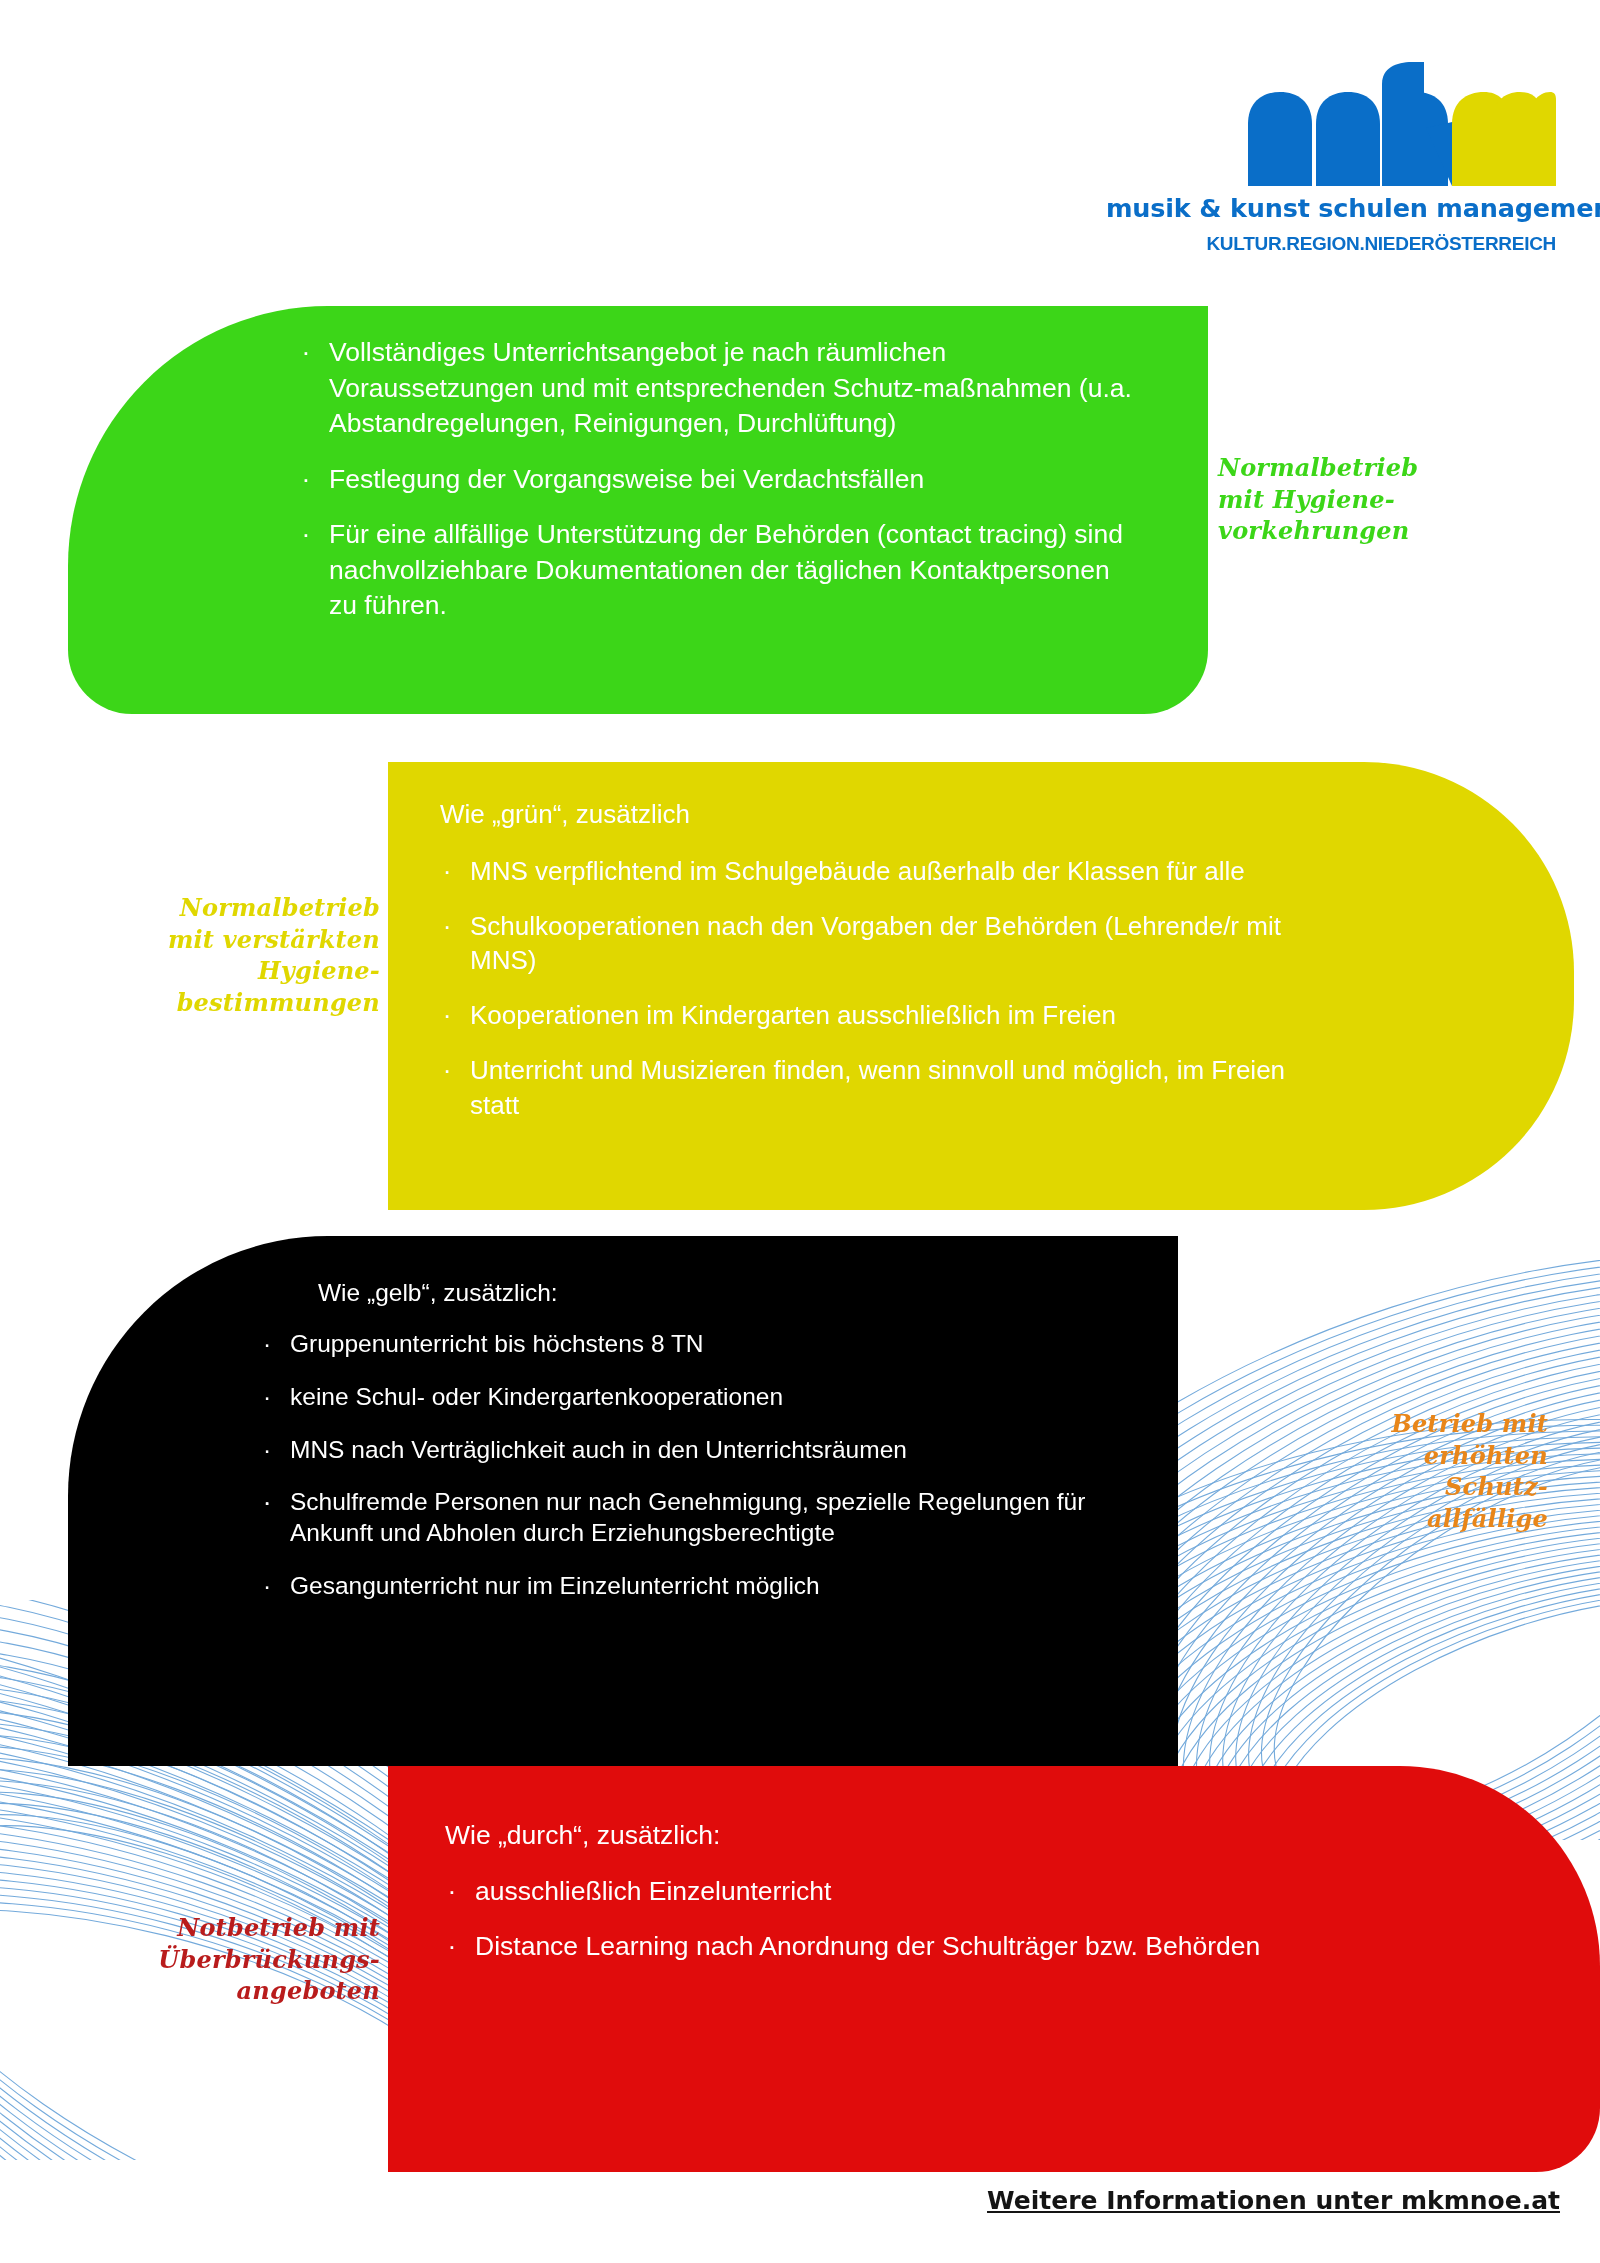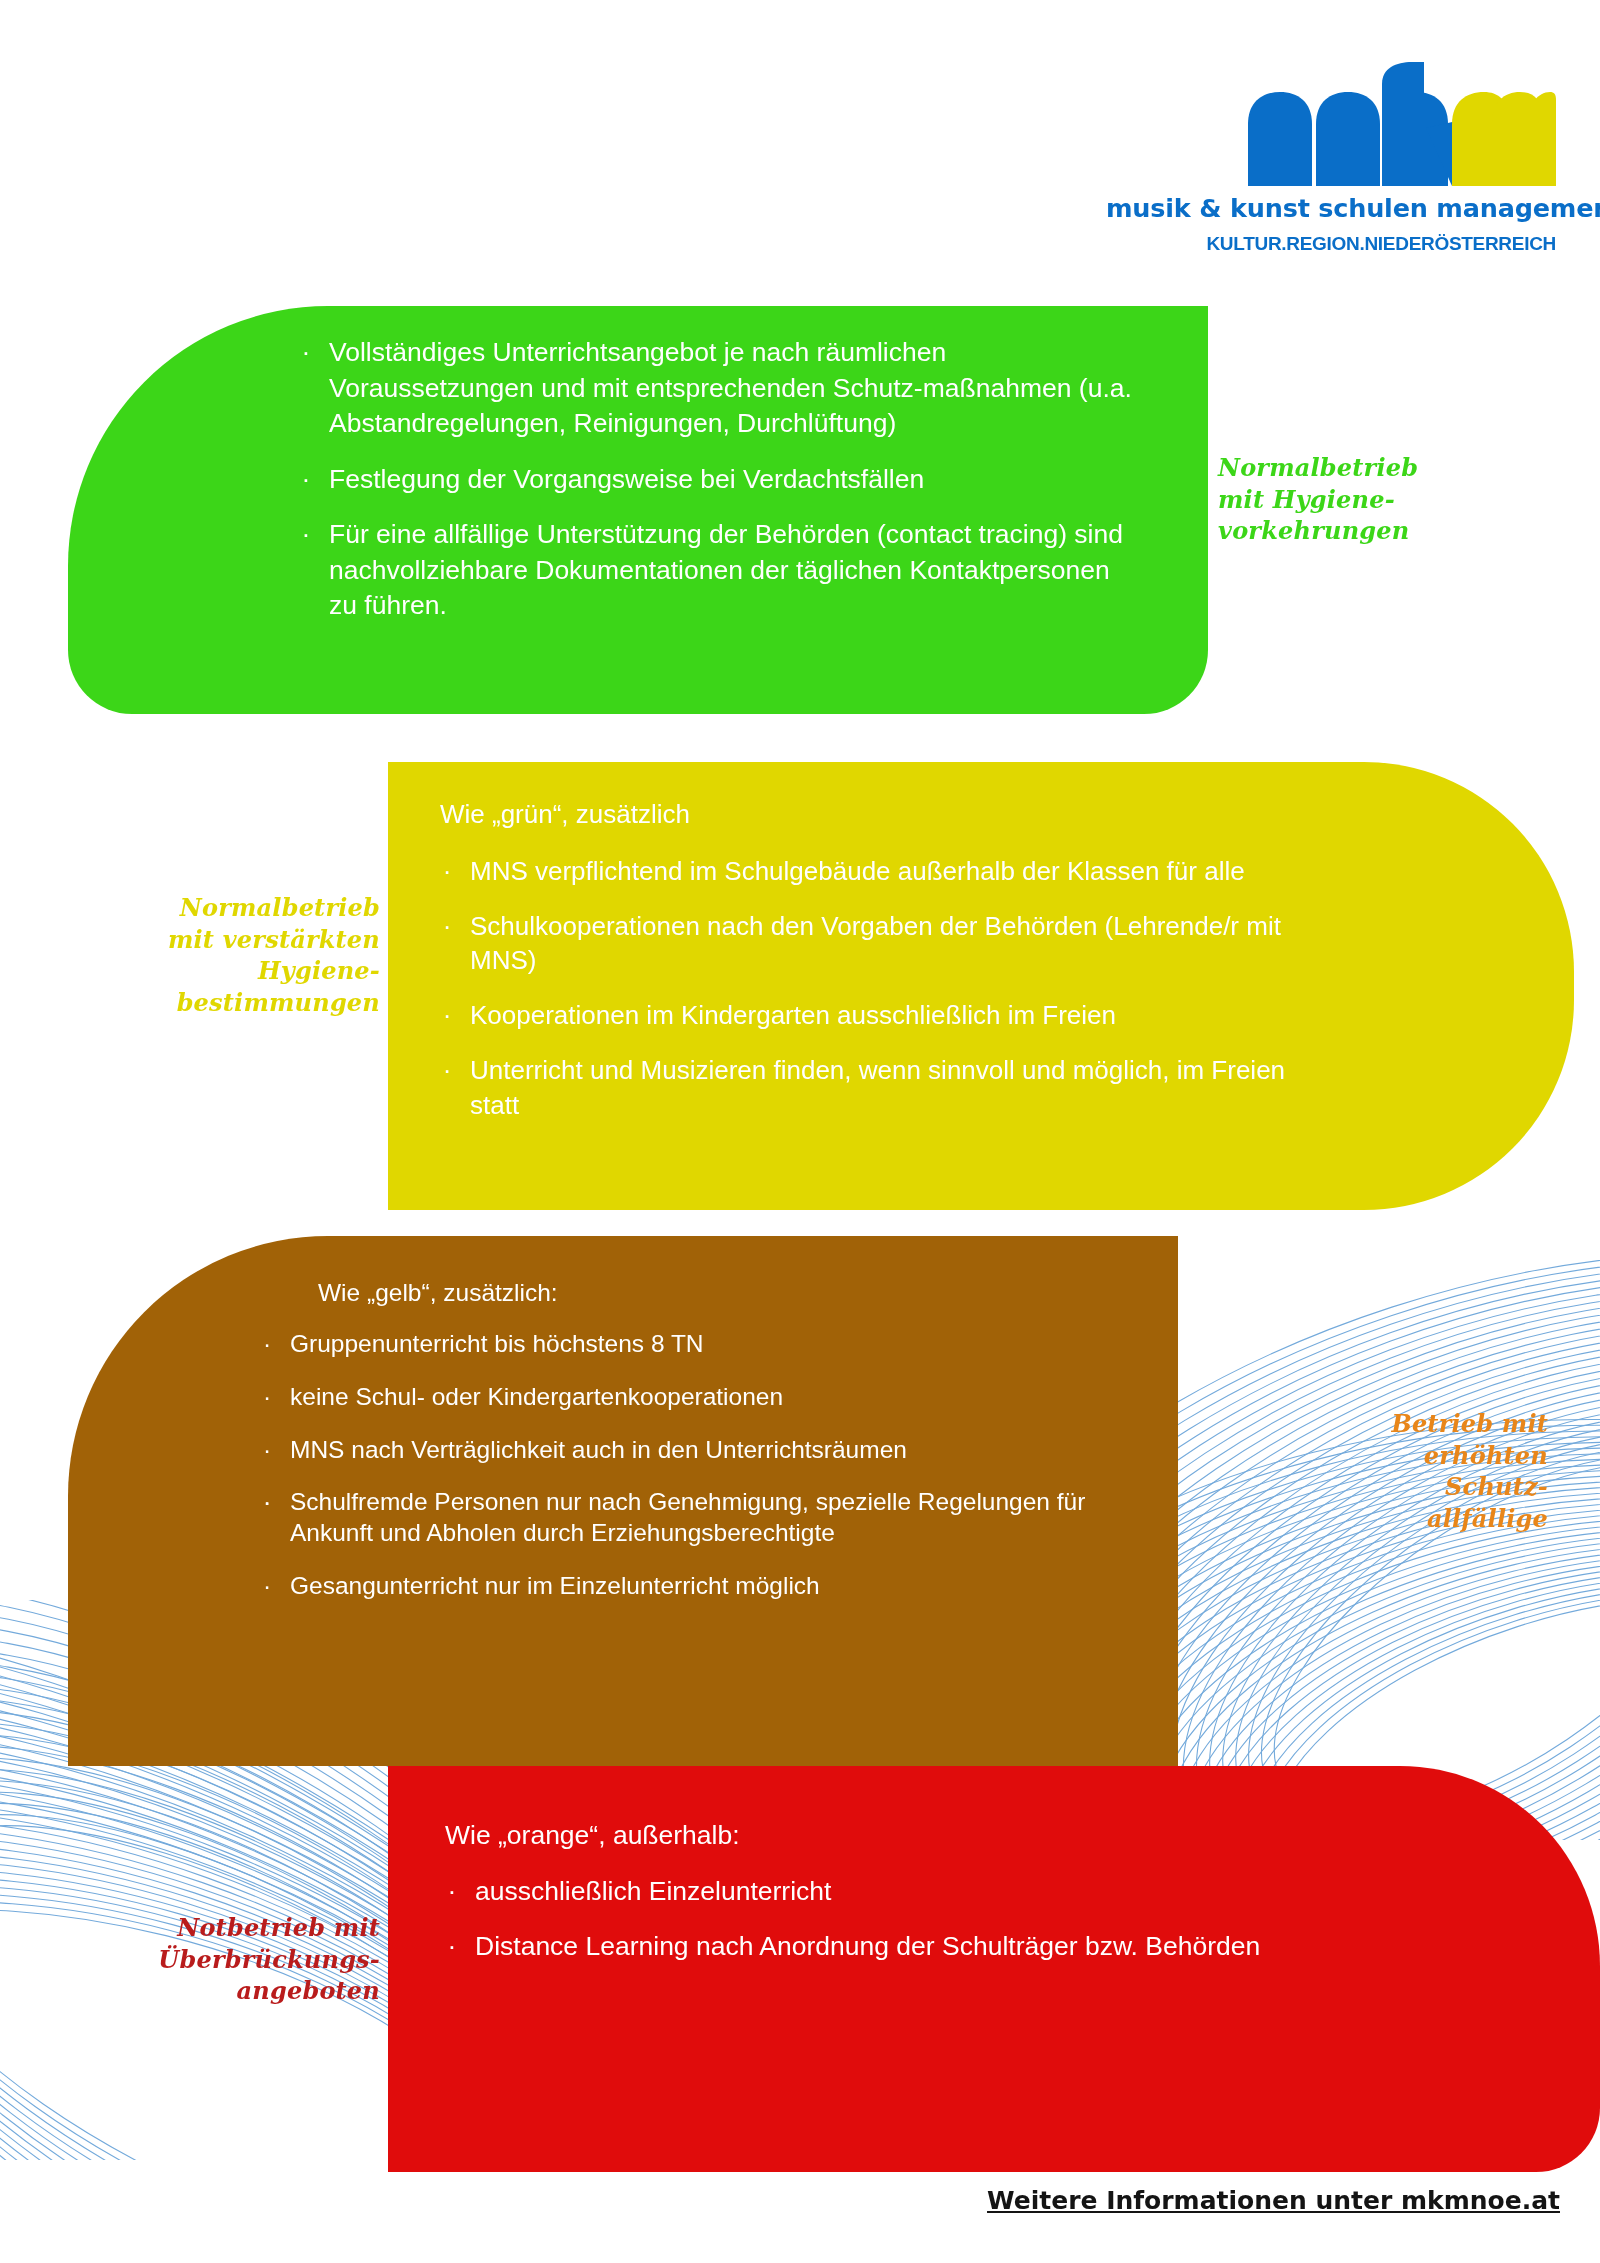--- a/index.html
+++ b/index.html
@@ -129,21 +129,21 @@
   }
   #panel-yellow .intro { margin-bottom: 22px; }
   #panel-yellow ul { padding-left: 30px; }
 
   
   #panel-orange {
     left: 68px;
     top: 1236px;
     width: 1110px;
     height: 530px;
-    background: #a16207;
+    background: #000000;
     border-radius: 260px 0 0 0;
   }
   #panel-orange .body {
     position: absolute;
     left: 250px;
     top: 42px;
     width: 820px;
     font-size: 24.5px;
     line-height: 1.26;
   }
@@ -473,21 +473,21 @@
   </div>
   <div class="side-title" id="title-orange">
     <div>Betrieb mit</div>
     <div>erhöhten</div>
     <div>Schutz-</div>
     <div>allfällige</div>
   </div>
 
   <div class="panel" id="panel-red">
     <div class="body">
-      <p class="intro">Wie „orange“, außerhalb:</p>
+      <p class="intro">Wie „durch“, zusätzlich:</p>
       <ul>
         <li>
           <span class="dot">·</span>
           <span>ausschließlich Einzelunterricht</span>
         </li>
         <li>
           <span class="dot">·</span>
           <span>Distance Learning nach Anordnung der Schulträger bzw. Behörden</span>
         </li>
       </ul>

